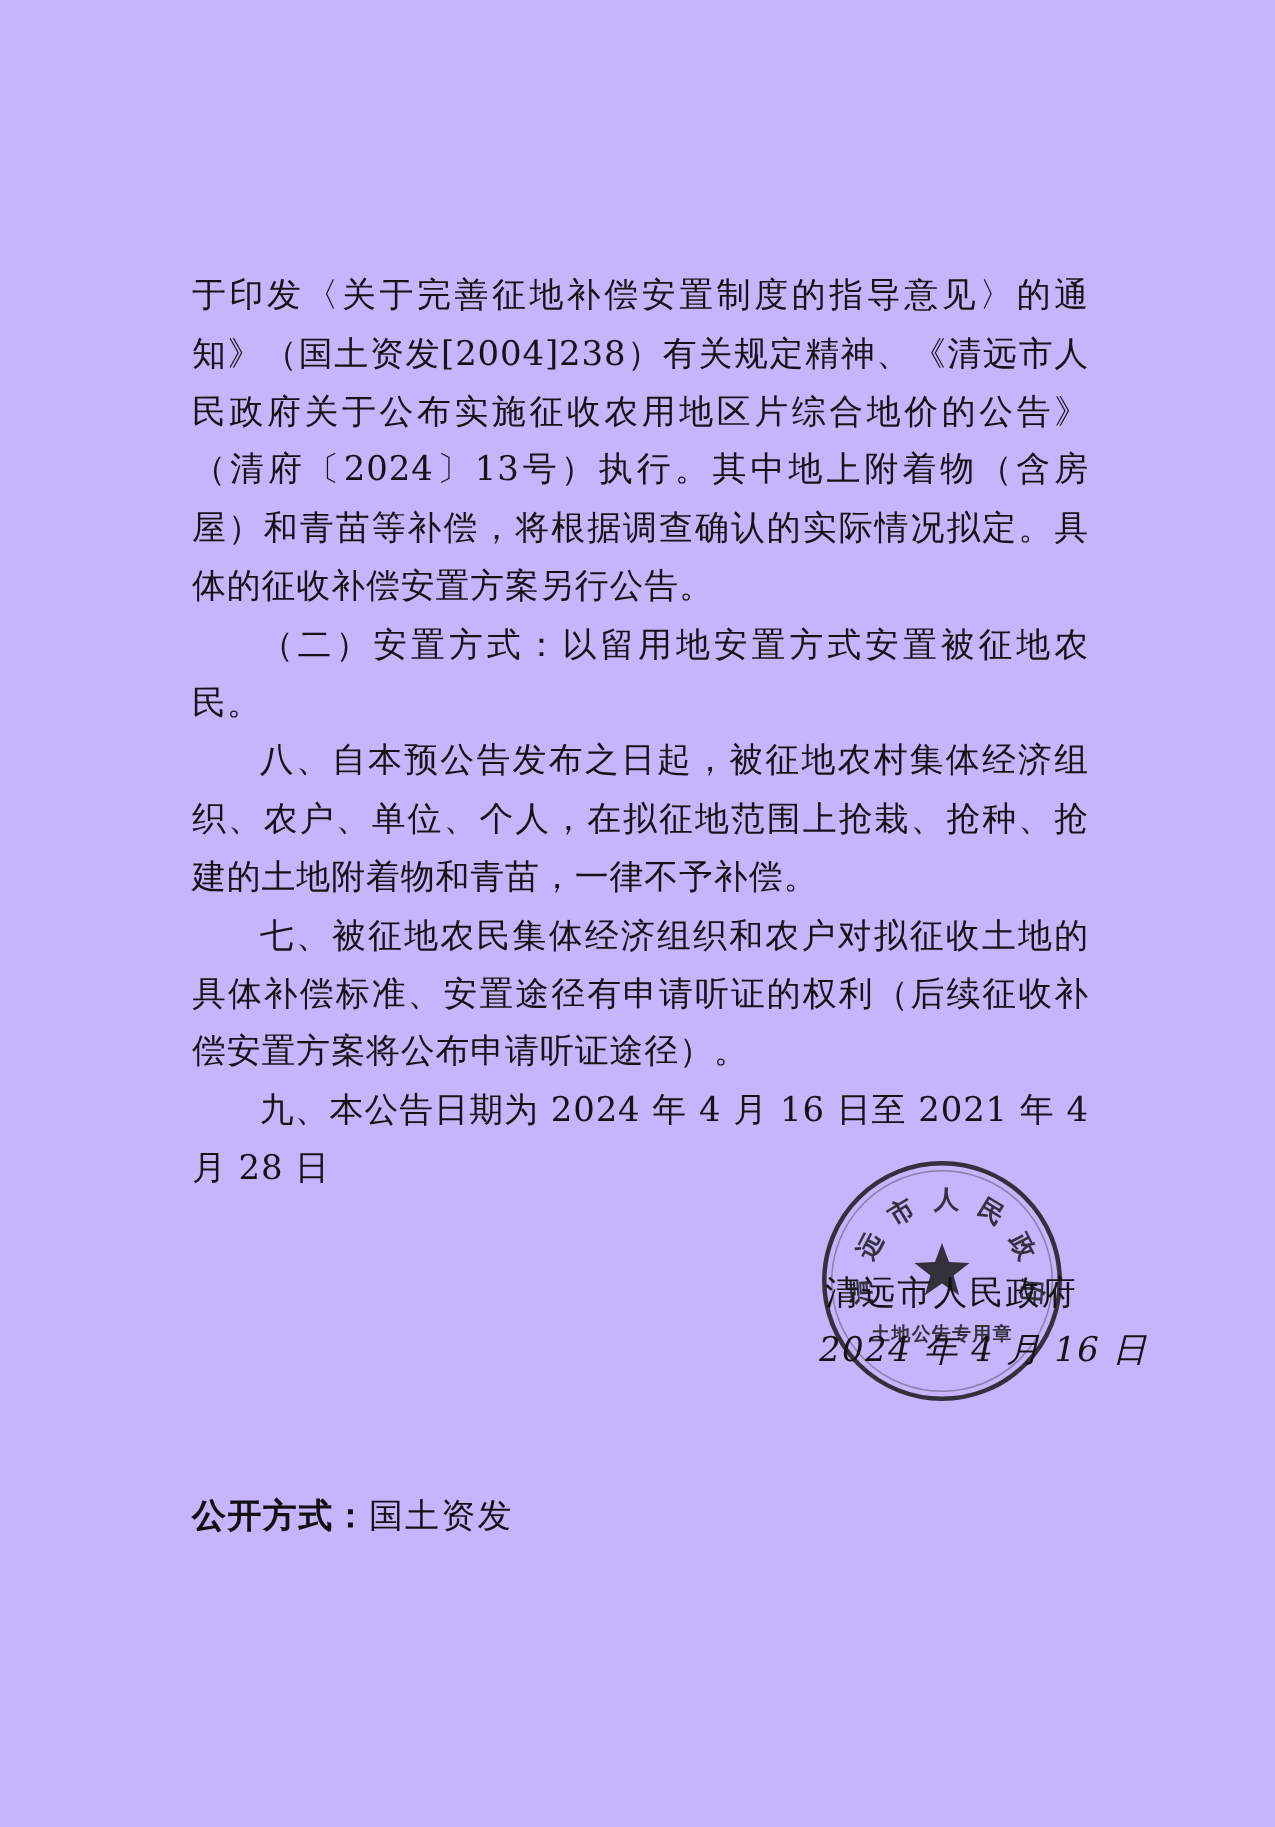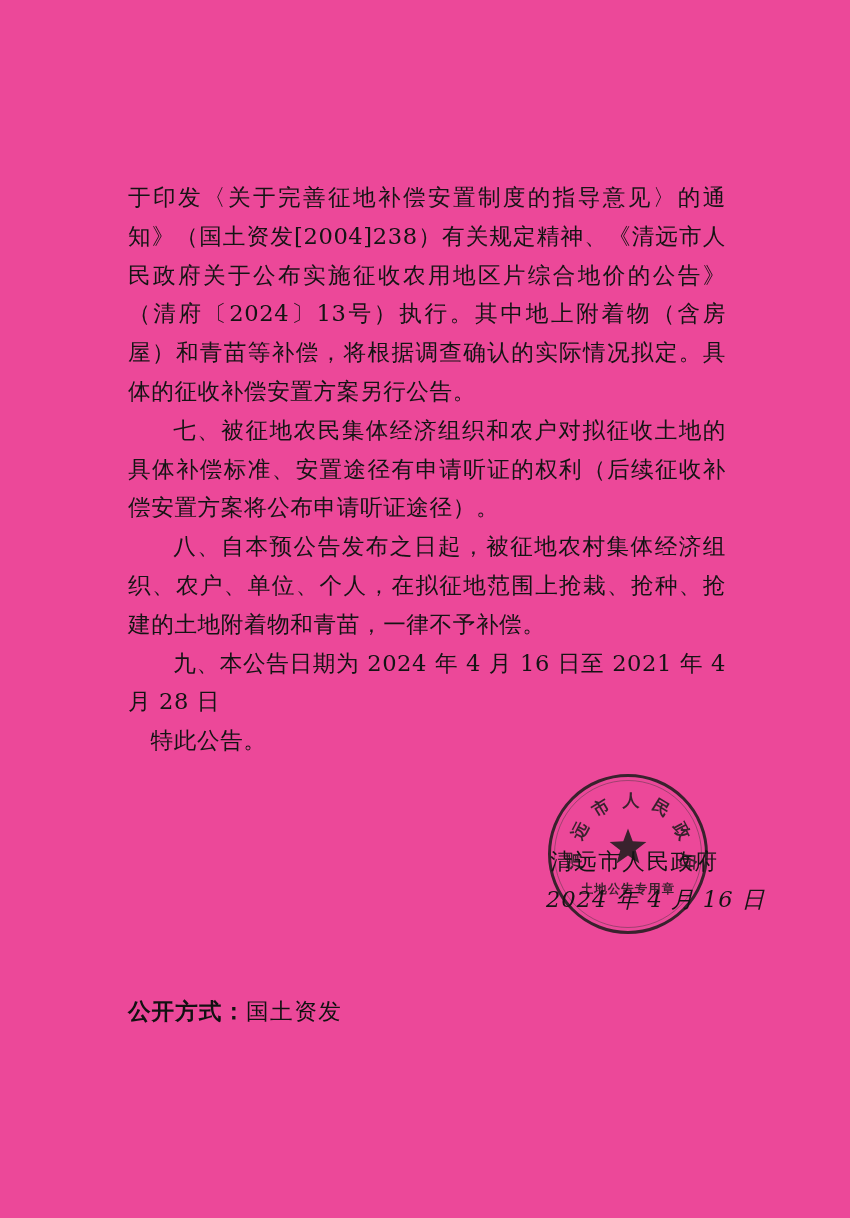--- a/index.html
+++ b/index.html
@@ -14,21 +14,21 @@
     position: relative;
     overflow: hidden;
     font-family: "DejaVu Serif", "Liberation Serif", serif;
     color: #111111;
     -webkit-font-smoothing: antialiased;
   }
 
   .page {
     position: absolute;
     inset: 0;
-    background: #ec4899;
+    background: #c4b5fd;
   }
 
   
   .doc-body {
     position: absolute;
     left: 128px;
     top: 178px;
     width: 598px;
   }
 
@@ -181,28 +181,28 @@
 </style>
 </head>
 <body>
 
 <div class="page">
 
   <div class="doc-body">
 
     <p class="para">于印发〈关于完善征地补偿安置制度的指导意见〉的通知》（国土资发[2004]238）有关规定精神、《清远市人民政府关于公布实施征收农用地区片综合地价的公告》（清府〔2024〕13号）执行。其中地上附着物（含房屋）和青苗等补偿，将根据调查确认的实际情况拟定。具体的征收补偿安置方案另行公告。</p>
 
+    <p class="para indent">（二）安置方式：以留用地安置方式安置被征地农民。</p>
+
+    <p class="para indent">八、自本预公告发布之日起，被征地农村集体经济组织、农户、单位、个人，在拟征地范围上抢栽、抢种、抢建的土地附着物和青苗，一律不予补偿。</p>
 
     <p class="para indent">七、被征地农民集体经济组织和农户对拟征收土地的具体补偿标准、安置途径有申请听证的权利（后续征收补偿安置方案将公布申请听证途径）。</p>
 
-    <p class="para indent">八、自本预公告发布之日起，被征地农村集体经济组织、农户、单位、个人，在拟征地范围上抢栽、抢种、抢建的土地附着物和青苗，一律不予补偿。</p>
-
     <p class="para indent">九、本公告日期为 2024 年 4 月 16 日至 2021 年 4 月 28 日</p>
 
-    <p class="para indent1">特此公告。</p>
   </div>
 
   <div class="sign-zone">
 
     <div class="seal">
       <div class="seal-arc">
           <span>
             <i style="left: -56.8612px; top: 3.97612px; transform: translate(-50%, -50%) rotate(-94deg);">清</i>
           </span>
           <span>

